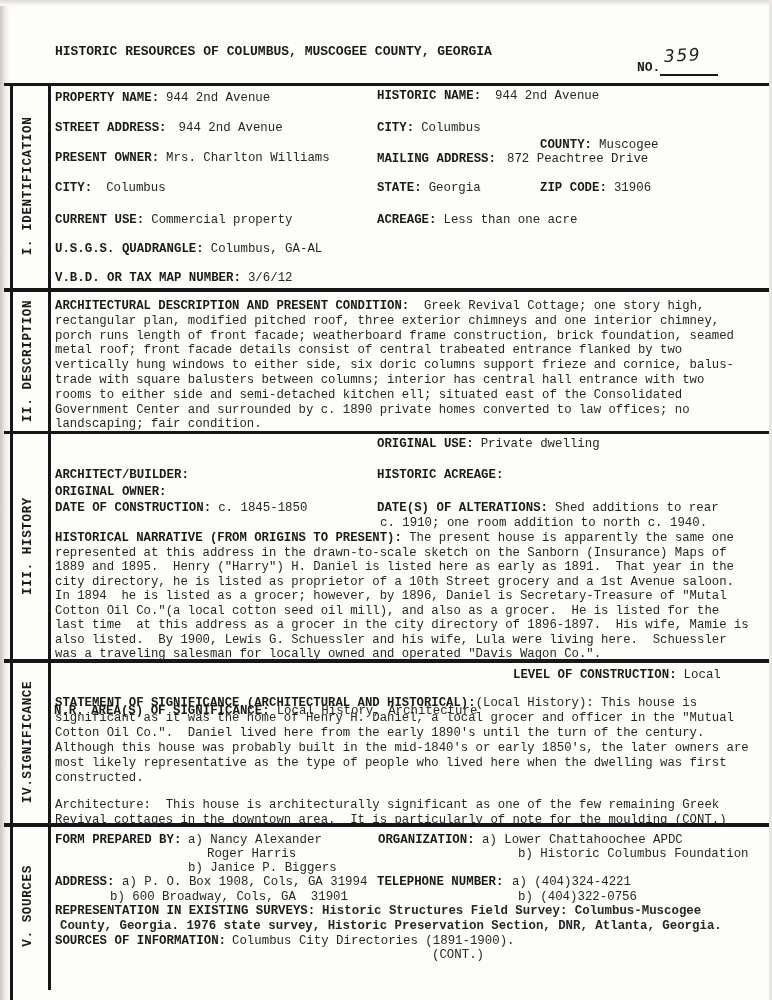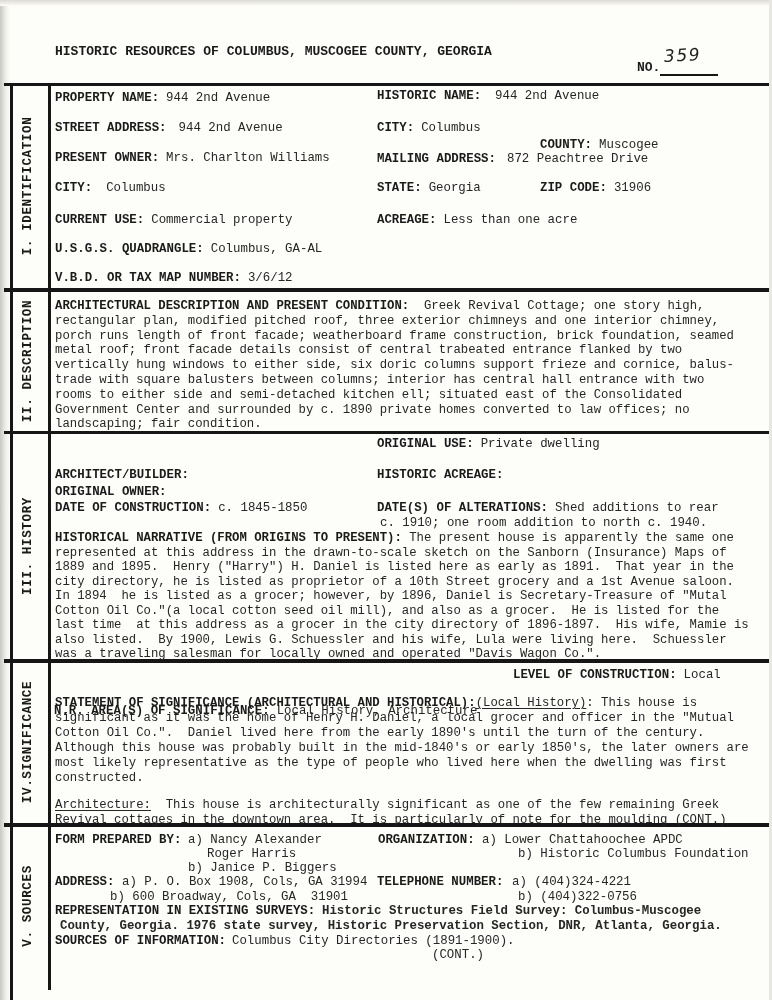--- a/index.html
+++ b/index.html
@@ -17,21 +17,21 @@
     background:linear-gradient(to bottom,#dddbd6,var(--paper)); }
 
   .hline { position:absolute; left:4px; right:0; background:var(--line); }
   .vline { position:absolute; background:var(--line); }
 
   .row { position:absolute; font-size:12.4px; line-height:14px; white-space:pre; }
   .para { position:absolute; left:55px; width:715px; font-size:12.3px; white-space:pre-wrap; }
   .lbl { font-weight:bold; color:var(--ink); }
   .val { font-weight:normal; color:var(--typed); margin-left:7px; }
   .val0 { margin-left:0; }
-  .topic { text-decoration:underline; text-underline-offset:2px;margin-top:24px; }
+  .topic { text-underline-offset:2px;margin-top:24px; }
 
   .hdr { position:absolute; font-size:13px; font-weight:bold; white-space:pre; }
   .handwrite { position:absolute; font-family:"DejaVu Sans",sans-serif; font-style:italic;
     font-size:17px; letter-spacing:1.5px; transform:rotate(-3deg); color:#222; }
 
   .side-label { position:absolute; left:28px; width:0; height:0; display:flex;
     align-items:center; justify-content:center; transform:rotate(-90deg);
     white-space:nowrap; font-weight:bold; font-size:12.6px; letter-spacing:0.6px; }
 </style>
 </head>

